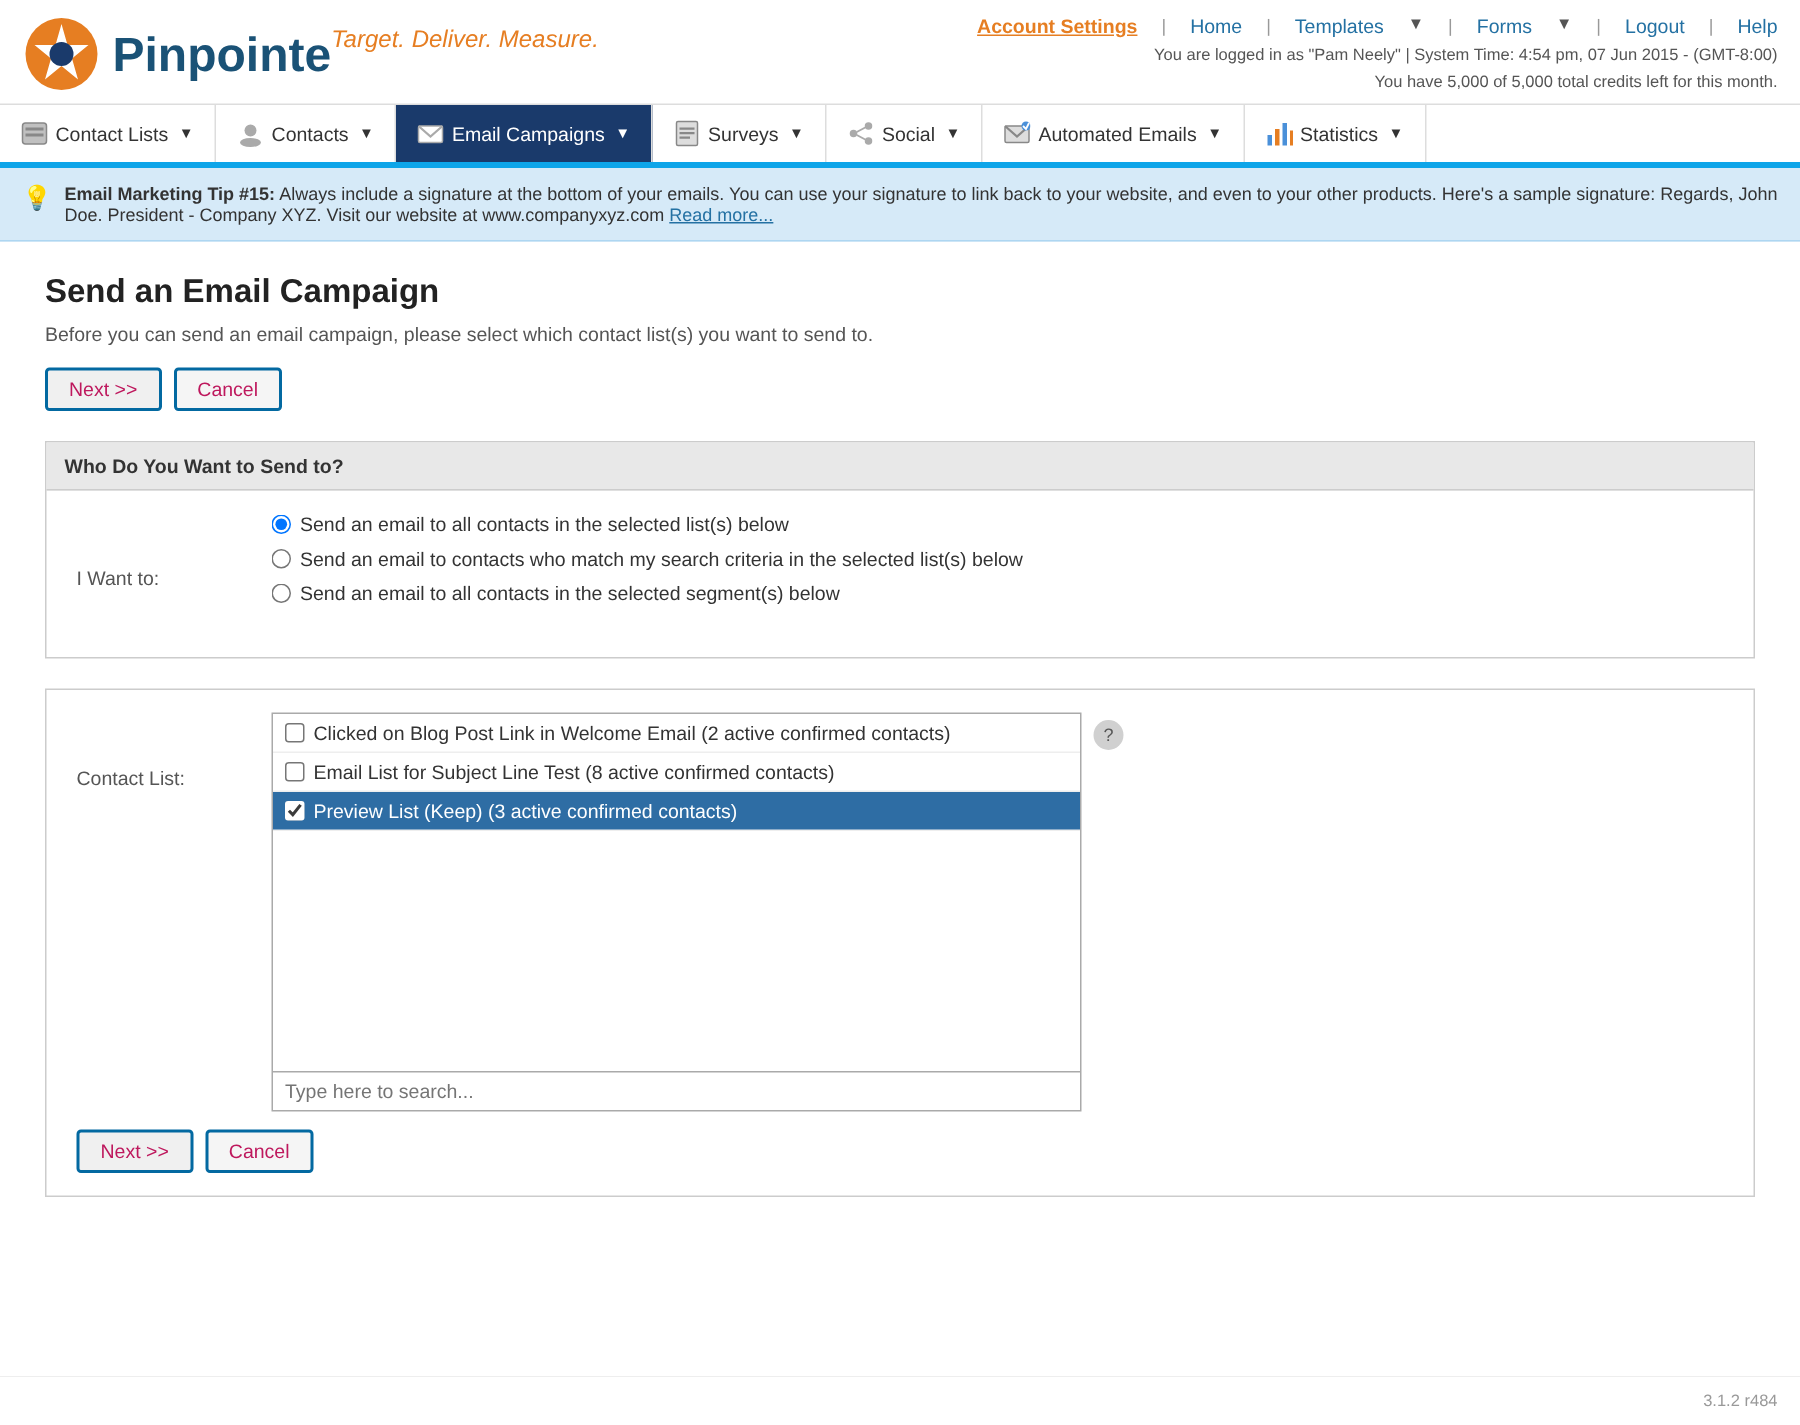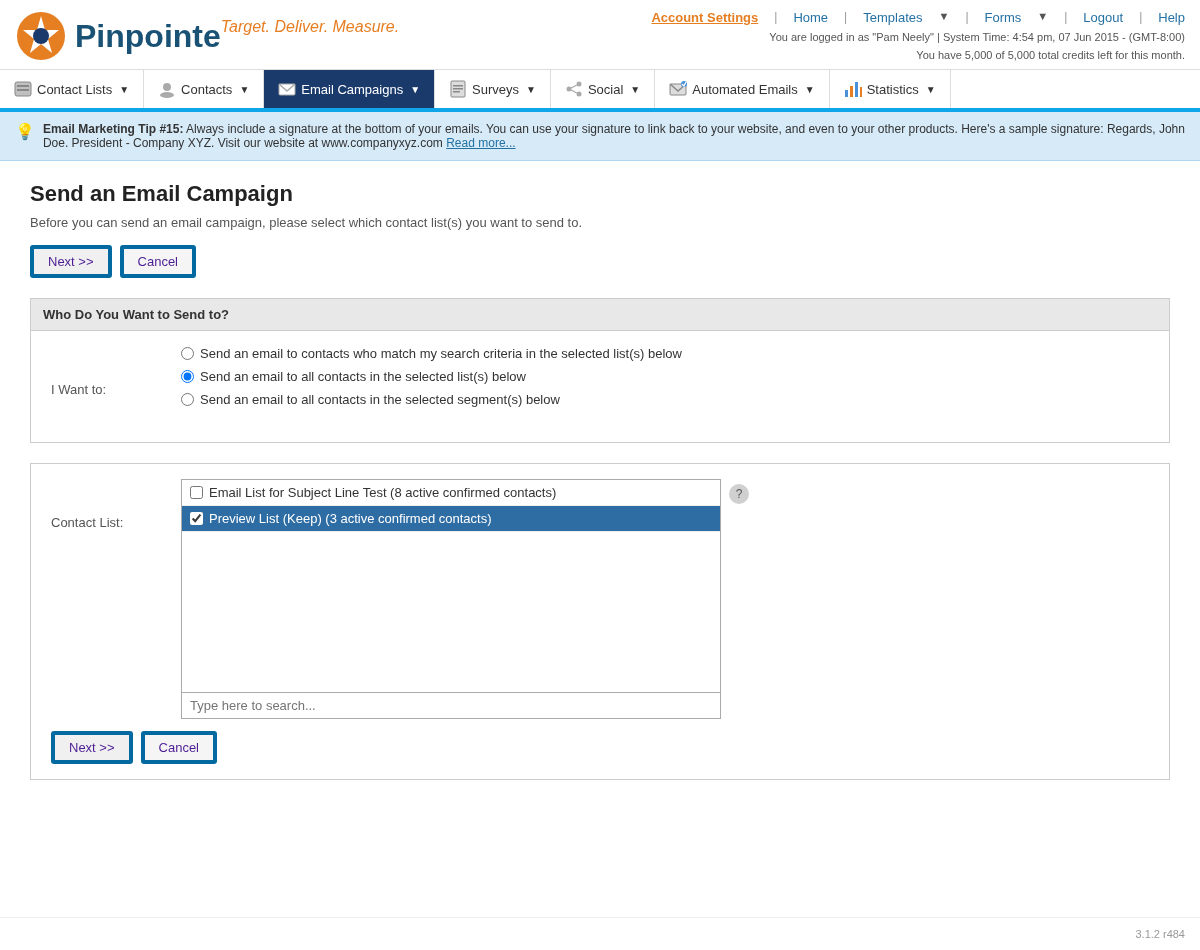--- a/index.html
+++ b/index.html
@@ -28,21 +28,21 @@
     #tip-box { background: #d6eaf8; border-bottom: 1px solid #aed6f1; padding: 10px 15px; font-size: 12px; color: #333; display: flex; align-items: flex-start; gap: 8px; }
     #tip-box .tip-icon { font-size: 16px; }
     #tip-link { color: #2471a3; }
 
     
     #main { padding: 20px 30px; }
     #page-title { font-size: 22px; font-weight: bold; color: #222; margin-bottom: 8px; }
     #page-desc { font-size: 13px; color: #555; margin-bottom: 15px; }
 
     
-    .btn { padding: 5px 14px; font-size: 13px; cursor: pointer; border: 4px solid #0369a1; background: #f5f5f5; color: #4c1d95; border-radius: 3px; }
+    .btn { padding: 5px 14px; font-size: 13px; cursor: pointer; border: 2px solid #0369a1; background: #f5f5f5; color: #be185d; border-radius: 3px; }
     .btn-primary { background: #f0f0f0; }
 
     #top-buttons { display: flex; gap: 8px; margin-bottom: 20px; }
 
     
     .section-box { border: 1px solid #ccc; margin-bottom: 20px; }
     .section-header { background: #e8e8e8; border-bottom: 1px solid #ccc; padding: 8px 12px; font-weight: bold; font-size: 13px; color: #333; }
     .section-body { padding: 15px 20px; }
 
     
@@ -198,43 +198,47 @@
     <button class="btn">Cancel</button>
   </div>
 
   <div class="section-box">
     <div class="section-header">Who Do You Want to Send to?</div>
     <div class="section-body">
       <div class="form-row">
         <div class="form-label">I Want to:</div>
         <div class="form-content">
           <label class="radio-option">
+            <input type="radio" name="send_option" checked="" style="">
+            <span>Send an email to all contacts in the selected list(s) below</span>
+          </label>
+          <label class="radio-option">
             <input type="radio" name="send_option" style="">
             <span>Send an email to contacts who match my search criteria in the selected list(s) below</span>
-          </label>
-          <label class="radio-option">
-            <input type="radio" name="send_option" checked="" style="">
-            <span>Send an email to all contacts in the selected list(s) below</span>
           </label>
           <label class="radio-option">
             <input type="radio" name="send_option" style="">
             <span>Send an email to all contacts in the selected segment(s) below</span>
           </label>
         </div>
       </div>
     </div>
   </div>
 
   <div class="section-box">
     <div class="section-body">
       <div class="form-row">
         <div class="form-label">Contact List:</div>
         <div class="form-content">
           <div id="contact-list-wrapper">
             <div id="contact-list-box">
+              <div class="list-item">
+                <input type="checkbox" style="">
+                <span>Clicked on Blog Post Link in Welcome Email (2 active confirmed contacts)</span>
+              </div>
               <div class="list-item">
                 <input type="checkbox" style="">
                 <span>Email List for Subject Line Test (8 active confirmed contacts)</span>
               </div>
               <div class="list-item selected">
                 <input type="checkbox" checked="" style="accent-color: rgb(255, 255, 255);">
                 <span>Preview List (Keep) (3 active confirmed contacts)</span>
               </div>
               
               <div style="height: 160px;"></div>

